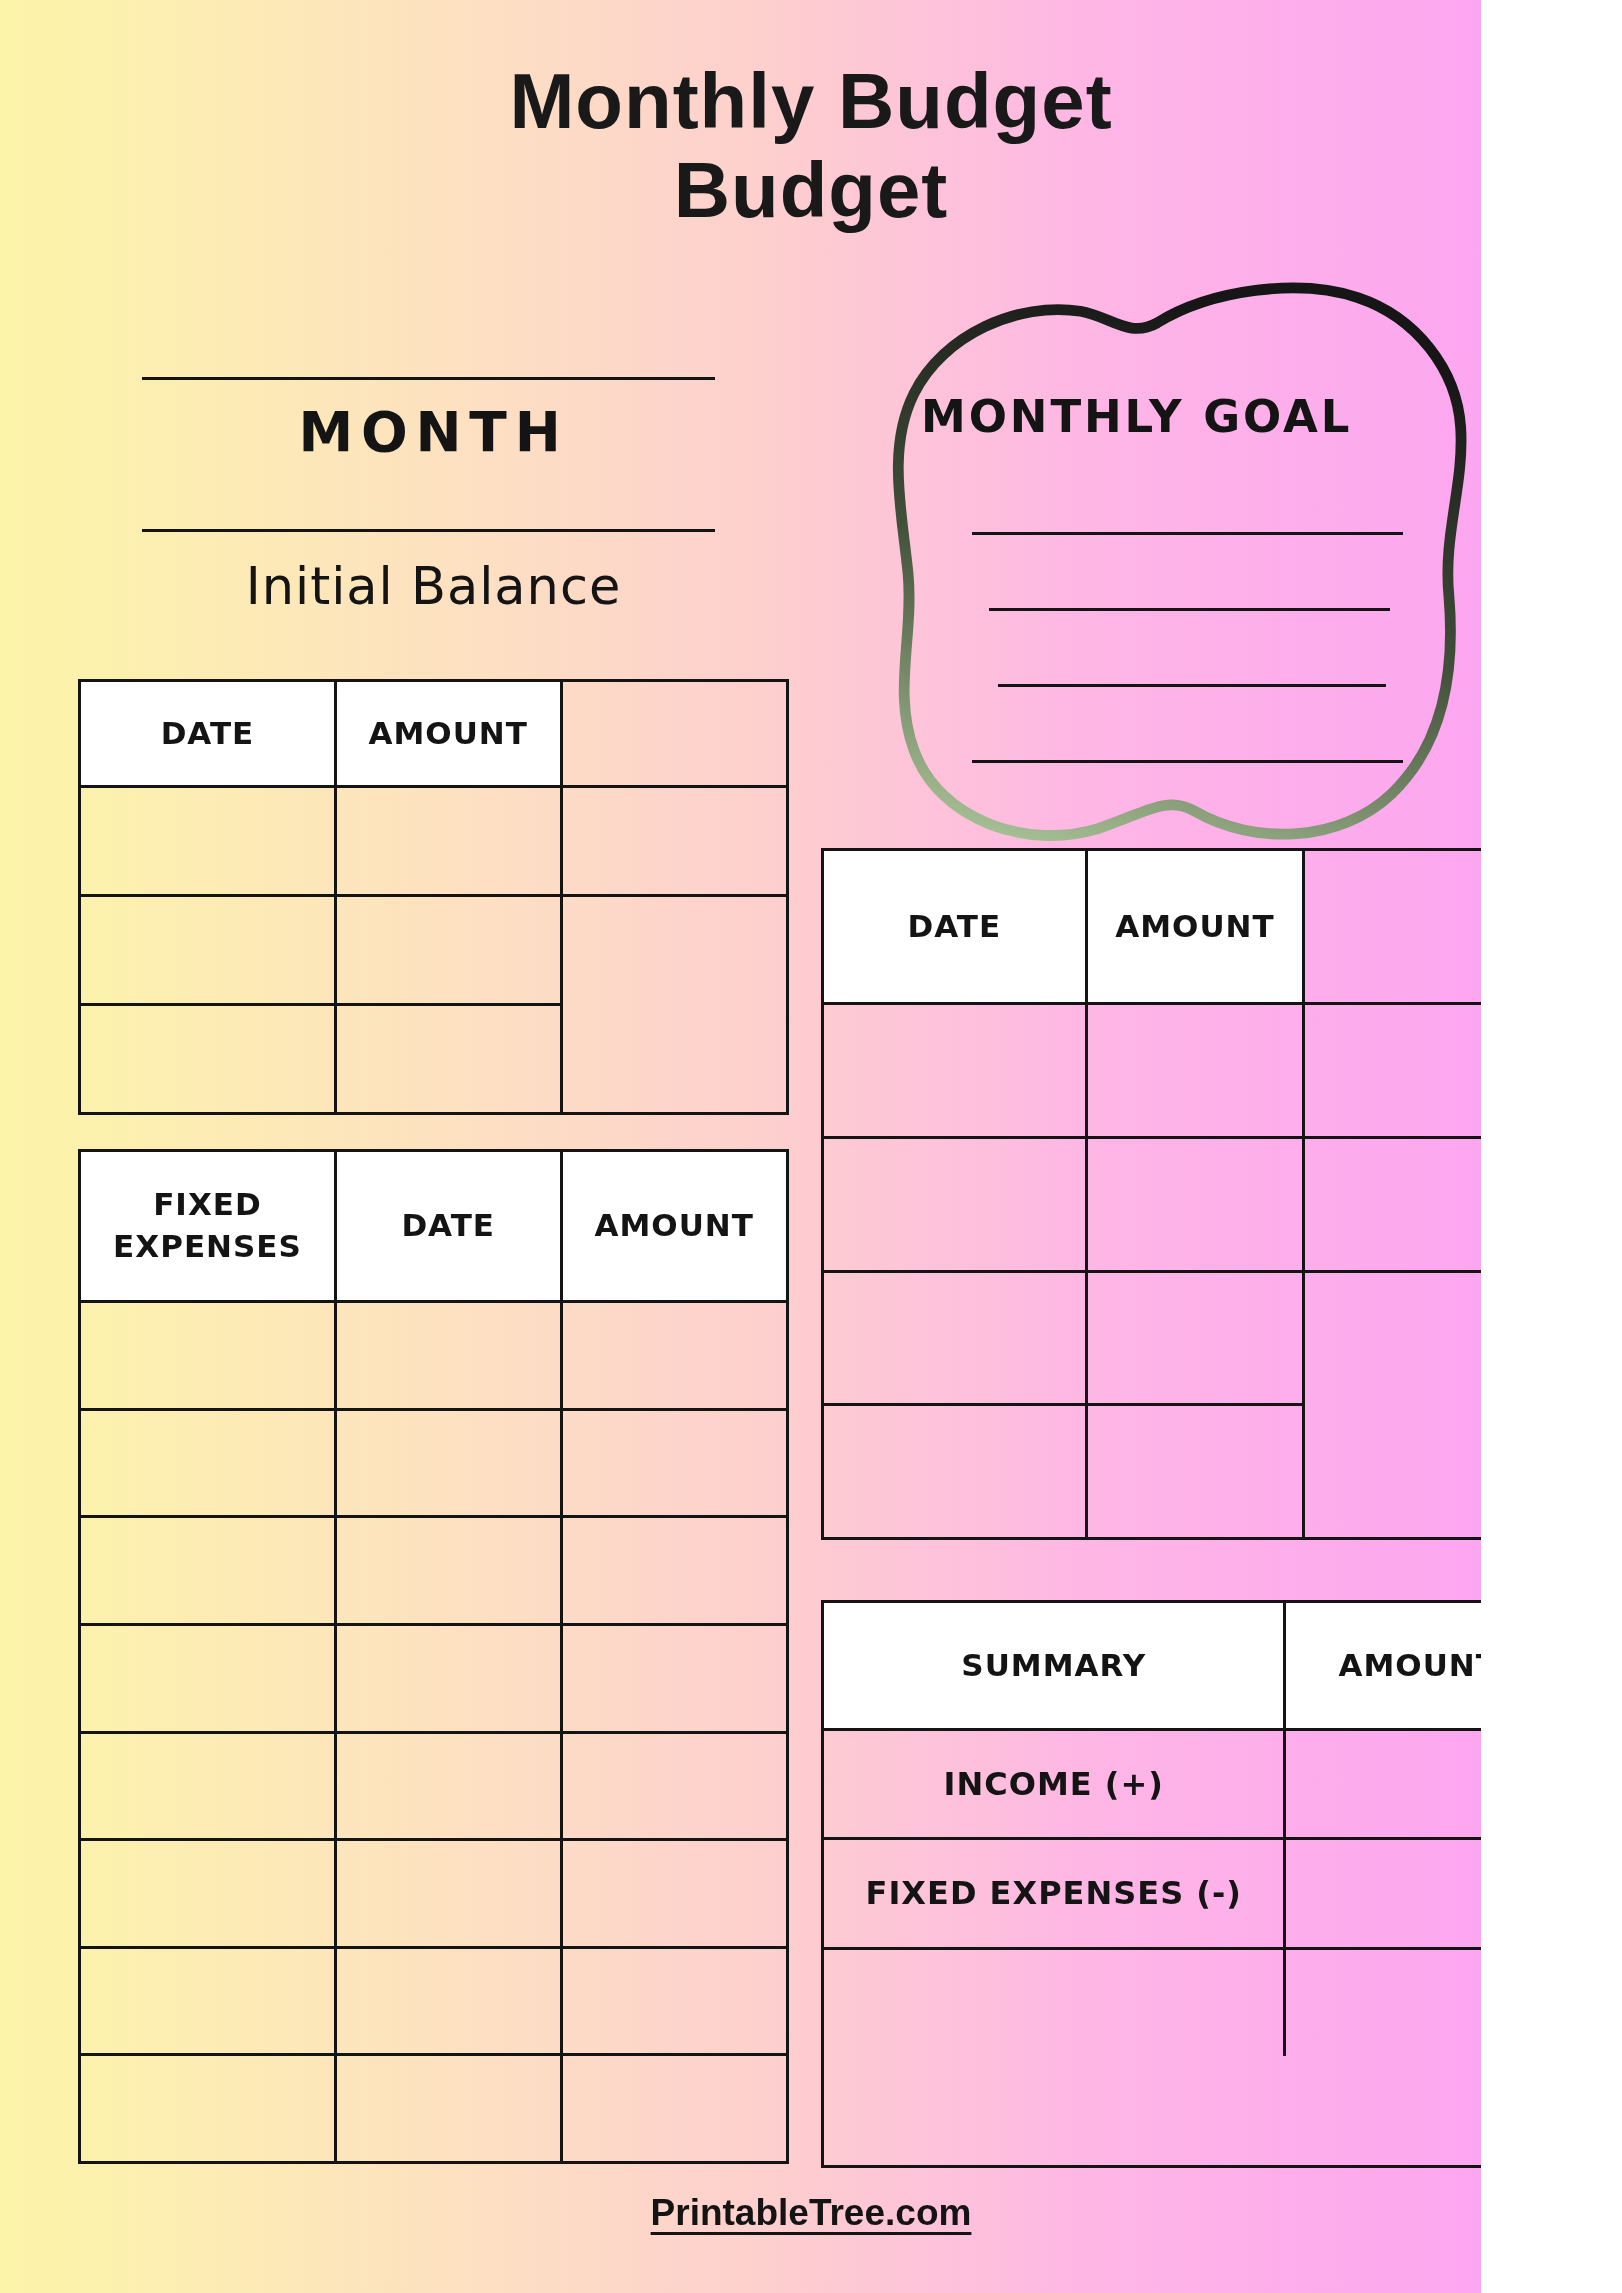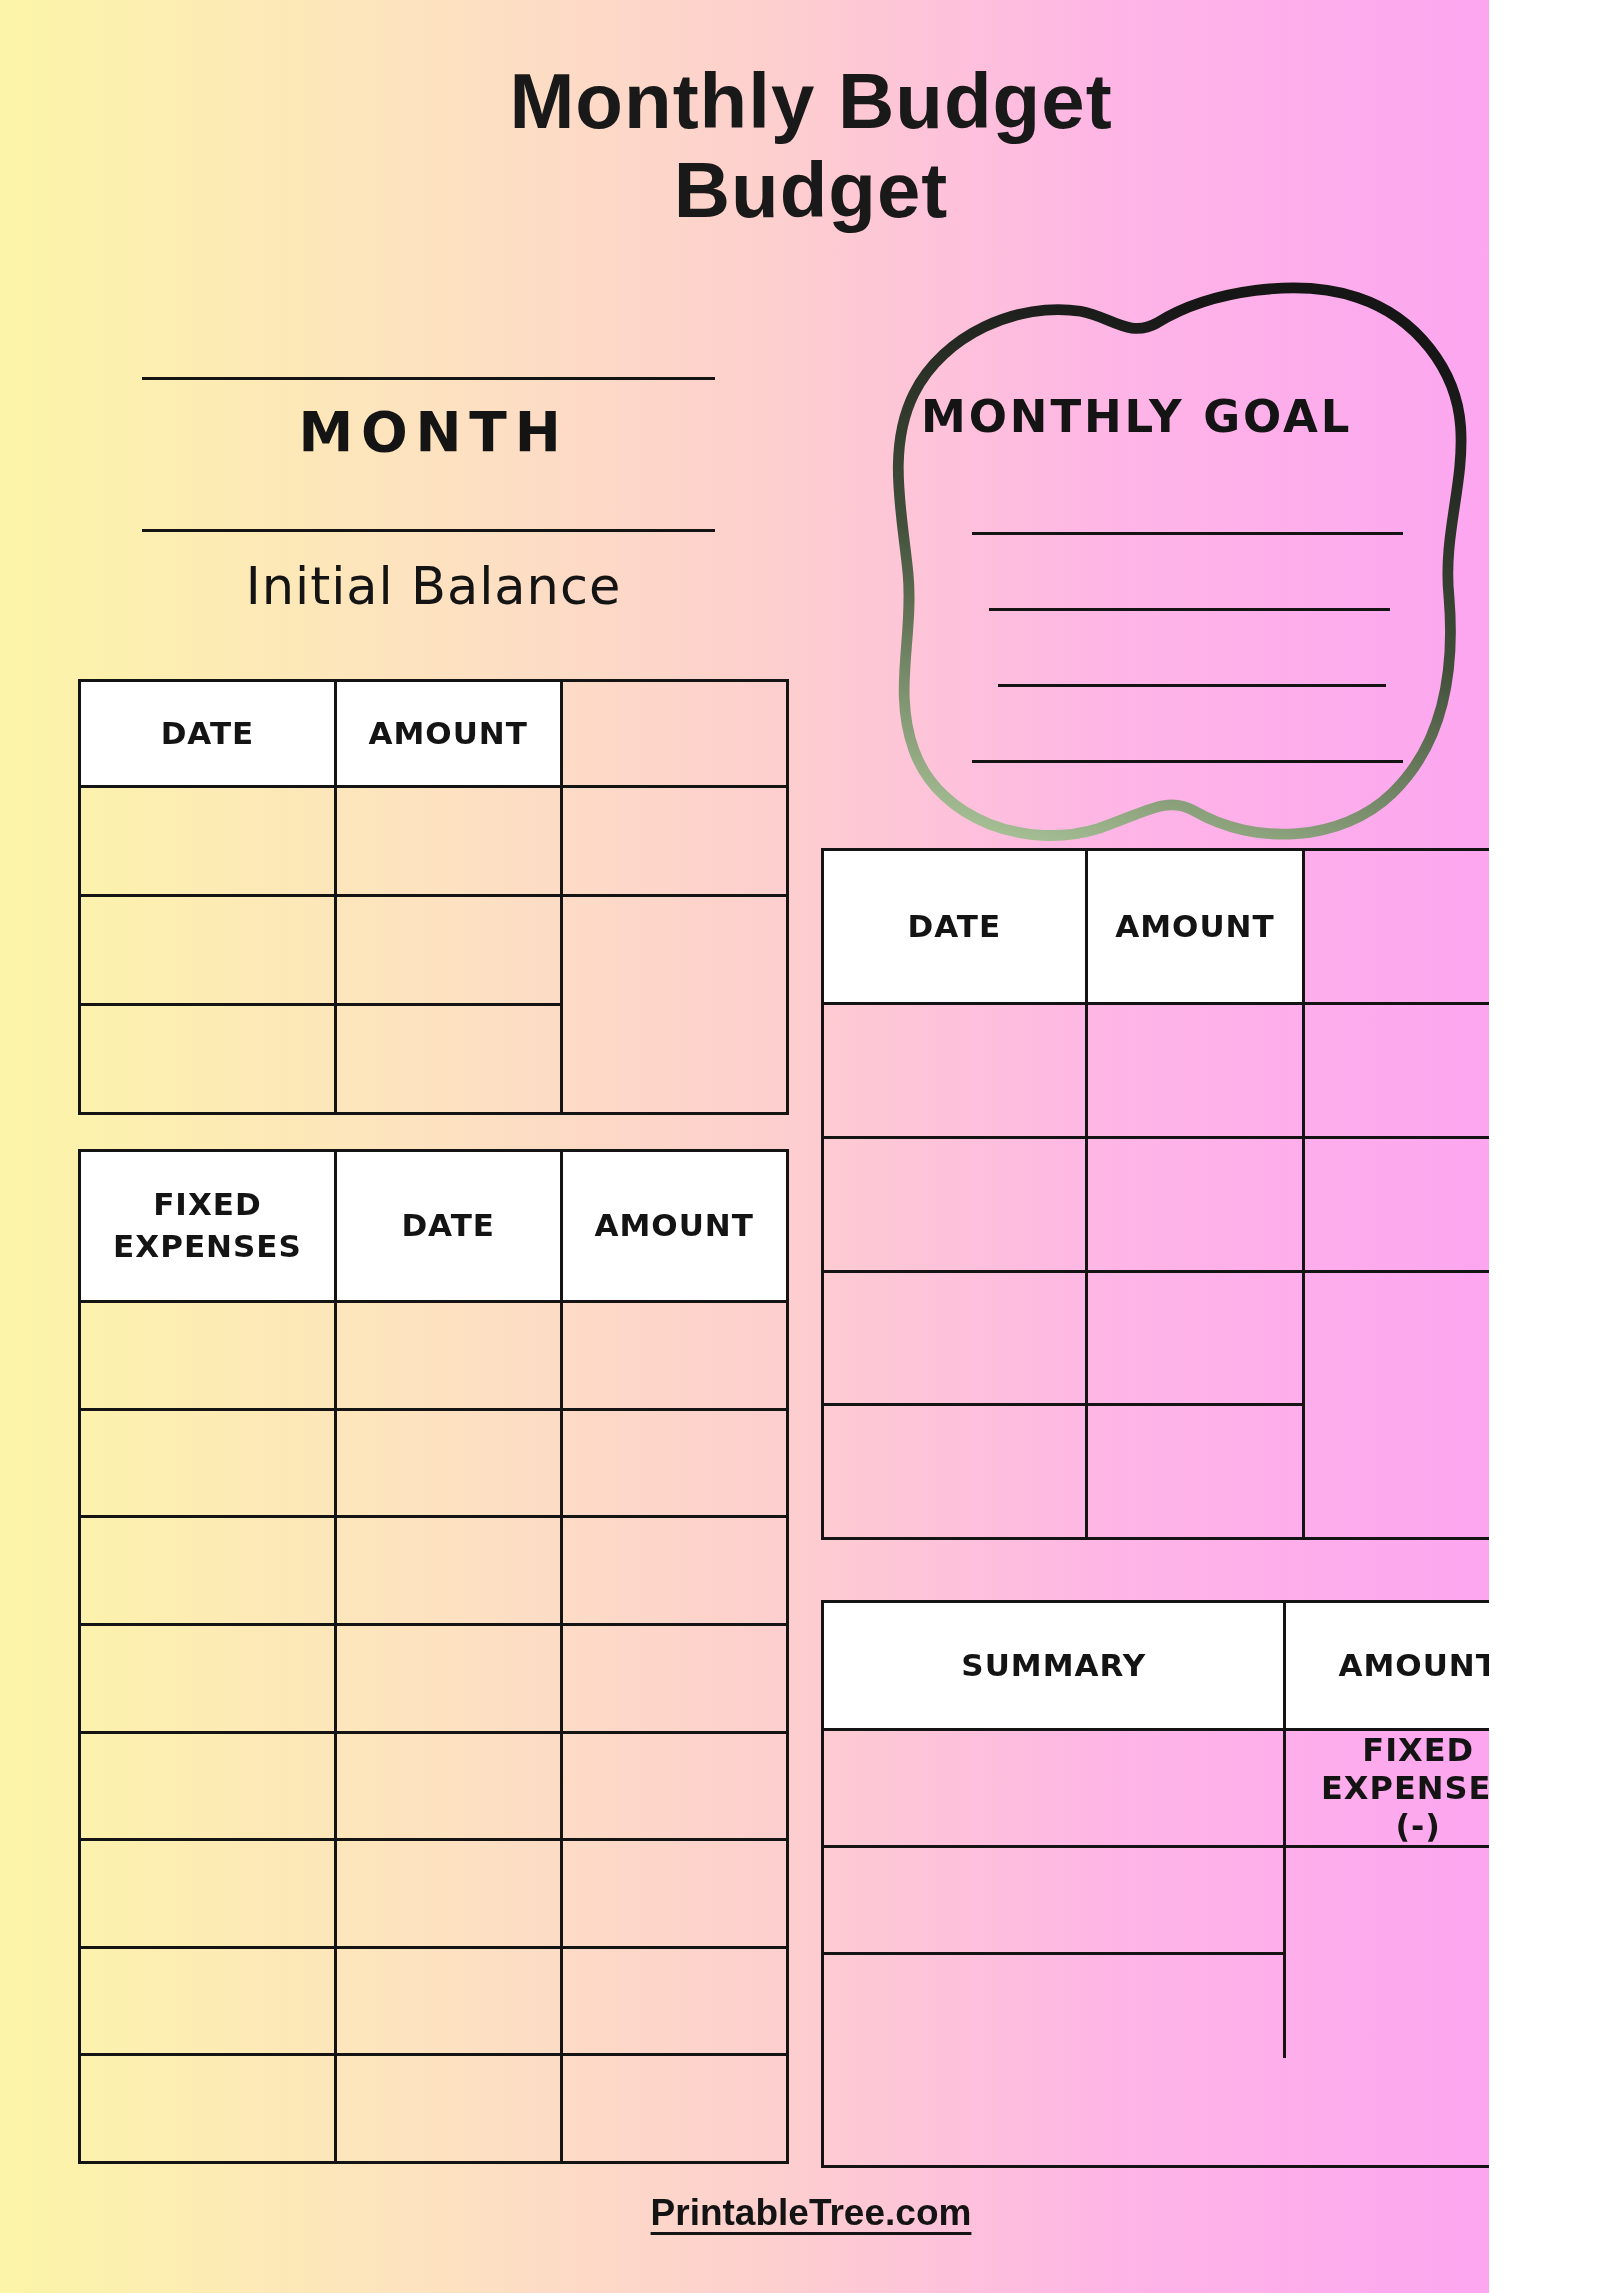--- a/index.html
+++ b/index.html
@@ -4,21 +4,21 @@
 <style>
   :root{
     --bg_left:#fcf5a8; --bg_peach:#fde0c2; --bg_mid:#fdcfce; --bg_pink:#feb5e6; --bg_right:#fca6f0;
     --ink:#141414; --header_bg:#ffffff;
     --blob_dark:#161616; --blob_mid:#42503a; --blob_light:#a9c297;
   }
   html,body{margin:0;padding:0;}
   .page{
     position:relative; width:1481px; height:2294px; overflow:hidden;
     background:linear-gradient(90deg,var(--bg_left) 0%,var(--bg_peach) 32%,var(--bg_mid) 52%,var(--bg_pink) 75%,var(--bg_right) 100%);
-    font-family:"DejaVu Sans",sans-serif; color:var(--ink);padding-left:8px;
+    font-family:"DejaVu Sans",sans-serif; color:var(--ink);
   }
   .title{
     position:absolute; left:0; top:57px; width:1622px; text-align:center;
     font-family:"Liberation Sans",sans-serif; font-weight:800; font-size:78px; line-height:1.14;
     letter-spacing:1px; color:#191919;
   }
   .rule{position:absolute; left:142px; width:573px; height:2.9px; background:var(--ink);}
   .rule-top{top:377px;}
   .rule-bottom{top:529px;}
   .month{
@@ -168,20 +168,21 @@
       <div class="cell"></div>
       <div class="cell"></div>
       <div class="cell"></div>
       <div class="cell"></div>
       <div class="cell"></div>
       <div class="cell"></div>
     </div>
   <div class="tbl summary cols2">
       <div class="cell hdr">SUMMARY</div>
       <div class="cell hdr">AMOUNT</div>
+      <div class="cell lbl">INCOME (+)</div>
       <div class="cell"></div>
       <div class="cell lbl">FIXED EXPENSES (-)</div>
       <div class="cell"></div>
       <div class="cell"></div>
       <div class="cell"></div>
     </div>
 
   <footer class="footer">
     <span class="site">PrintableTree.com</span>
   </footer>

